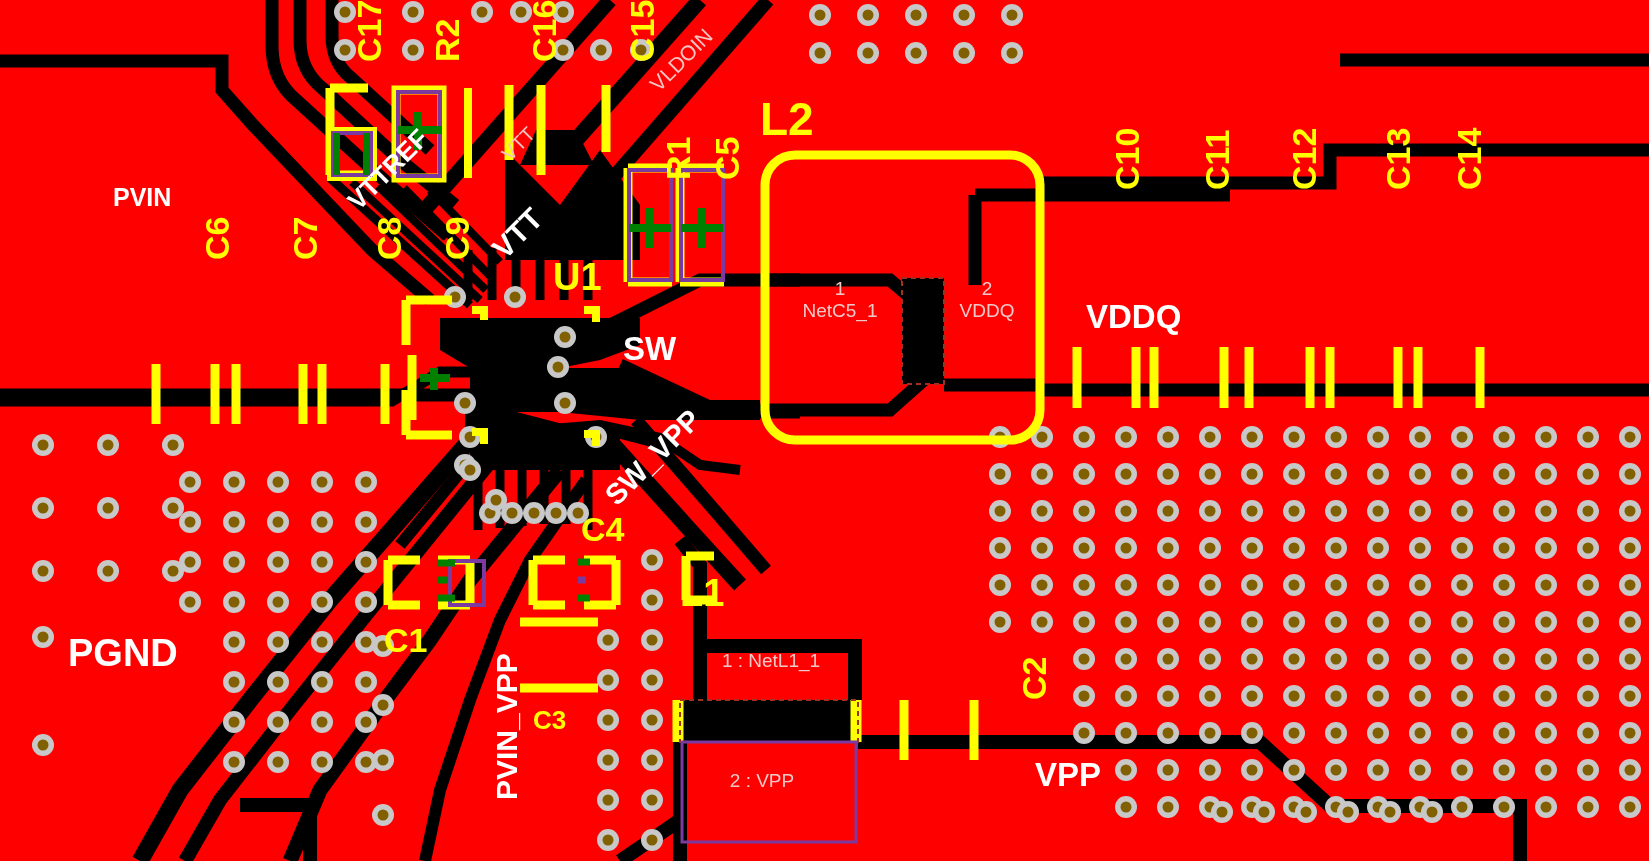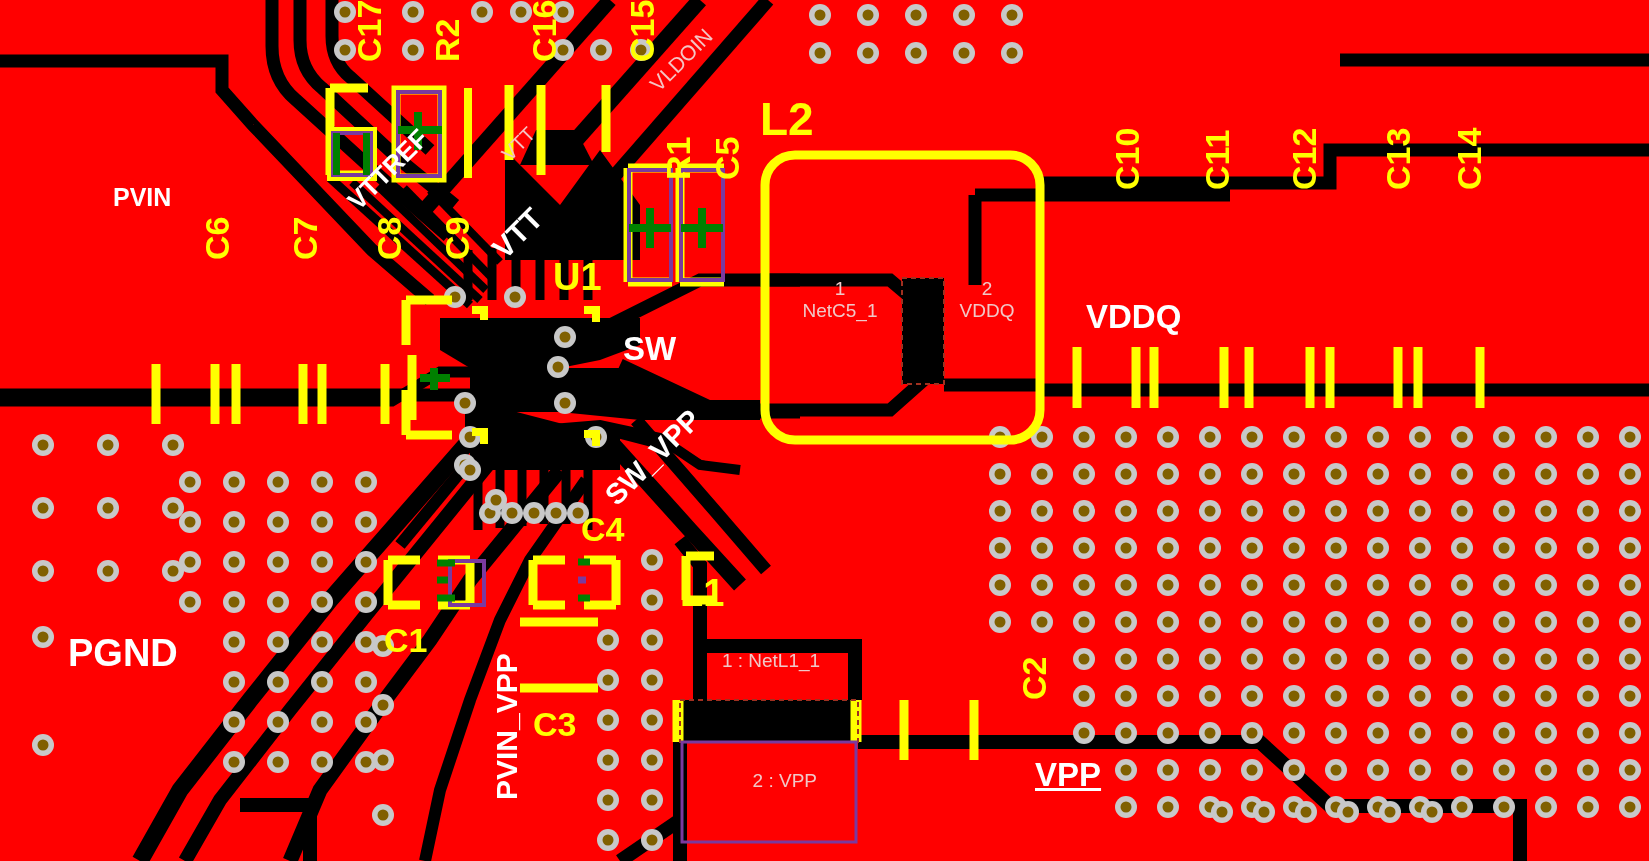--- a/index.html
+++ b/index.html
@@ -534,39 +534,39 @@
       <div class="ref rot" style="left: 1287px; top: 190px; font-size: 34px;">C12</div>
       <div class="ref rot" style="left: 1381px; top: 190px; font-size: 34px;">C13</div>
       <div class="ref rot" style="left: 1452px; top: 190px; font-size: 34px;">C14</div>
       <div class="ref rot" style="left: 200px; top: 260px; font-size: 34px;">C6</div>
       <div class="ref rot" style="left: 288px; top: 260px; font-size: 34px;">C7</div>
       <div class="ref rot" style="left: 372px; top: 260px; font-size: 34px;">C8</div>
       <div class="ref rot" style="left: 440px; top: 260px; font-size: 34px;">C9</div>
       <div class="ref" style="left: 553px; top: 258px; font-size: 38px;">U1</div>
       <div class="ref" style="left: 533px; top: 512px; font-size: 34px; margin-left: 48px;">C4</div>
       <div class="ref" style="left: 384px; top: 623px; font-size: 34px;">C1</div>
-      <div class="ref" style="left: 533px; top: 707px; font-size: 34px;">C3</div>
+      <div class="ref" style="left: 533px; top: 707px; font-size: 26px;">C3</div>
       <div class="ref" style="left: 680px; top: 574px; font-size: 38px;">L1</div>
       <div class="ref rot" style="left: 1017px; top: 700px; font-size: 34px;">C2</div>
       <div class="netname" style="left: 77px; top: 185px; font-size: 25px; margin-left: 36px;">PVIN</div>
       <div class="netname" style="left: 68px; top: 595px; font-size: 38px; margin-top: 39px;">PGND</div>
       <div class="netname" style="left: 1086px; top: 300px; font-size: 33px;">VDDQ</div>
       <div class="netname" style="left: 623px; top: 332px; font-size: 33px; text-align: center;">SW</div>
-      <div class="netname" style="left: 1035px; top: 758px; font-size: 33px; text-decoration: underline;">VPP</div>
+      <div class="netname" style="left: 1035px; top: 758px; font-size: 33px;">VPP</div>
       <div class="netname d45" style="left: 487px; top: 243px; font-size: 30px;">VTT</div>
       <div class="netname d45" style="left: 343px; top: 196px; font-size: 26px;">VTTREF</div>
       <div class="netname d45" style="left: 600px; top: 490px; font-size: 29px;">SW_VPP</div>
       <div class="netname rot90" style="left: 492px; top: 800px; font-size: 30px;">PVIN_VPP</div>
       <div class="faint d45" style="left: 646px; top: 80px; font-size: 21px;">VLDOIN</div>
       <div class="faint d45" style="left: 498px; top: 150px; font-size: 20px;">VTT</div>
       <div class="padlabel" style="left: 775px; top: 278px; width: 130px; font-size: 19px;">
         <div>1</div>
         <div>NetC5_1</div>
       </div>
       <div class="padlabel" style="left: 942px; top: 278px; width: 90px; font-size: 19px;">
         <div>2</div>
         <div>VDDQ</div>
       </div>
       <div class="padlabel" style="left: 707px; top: 650px; width: 128px; font-size: 19px;">1 : NetL1_1</div>
-      <div class="padlabel" style="left: 707px; top: 770px; width: 110px; font-size: 19px; text-align: right;">2 : VPP</div>
+      <div class="padlabel" style="left: 707px; top: 770px; width: 110px; font-size: 19px;">2 : VPP</div>
     </div>
 
 </div>
 
 </body></html>

